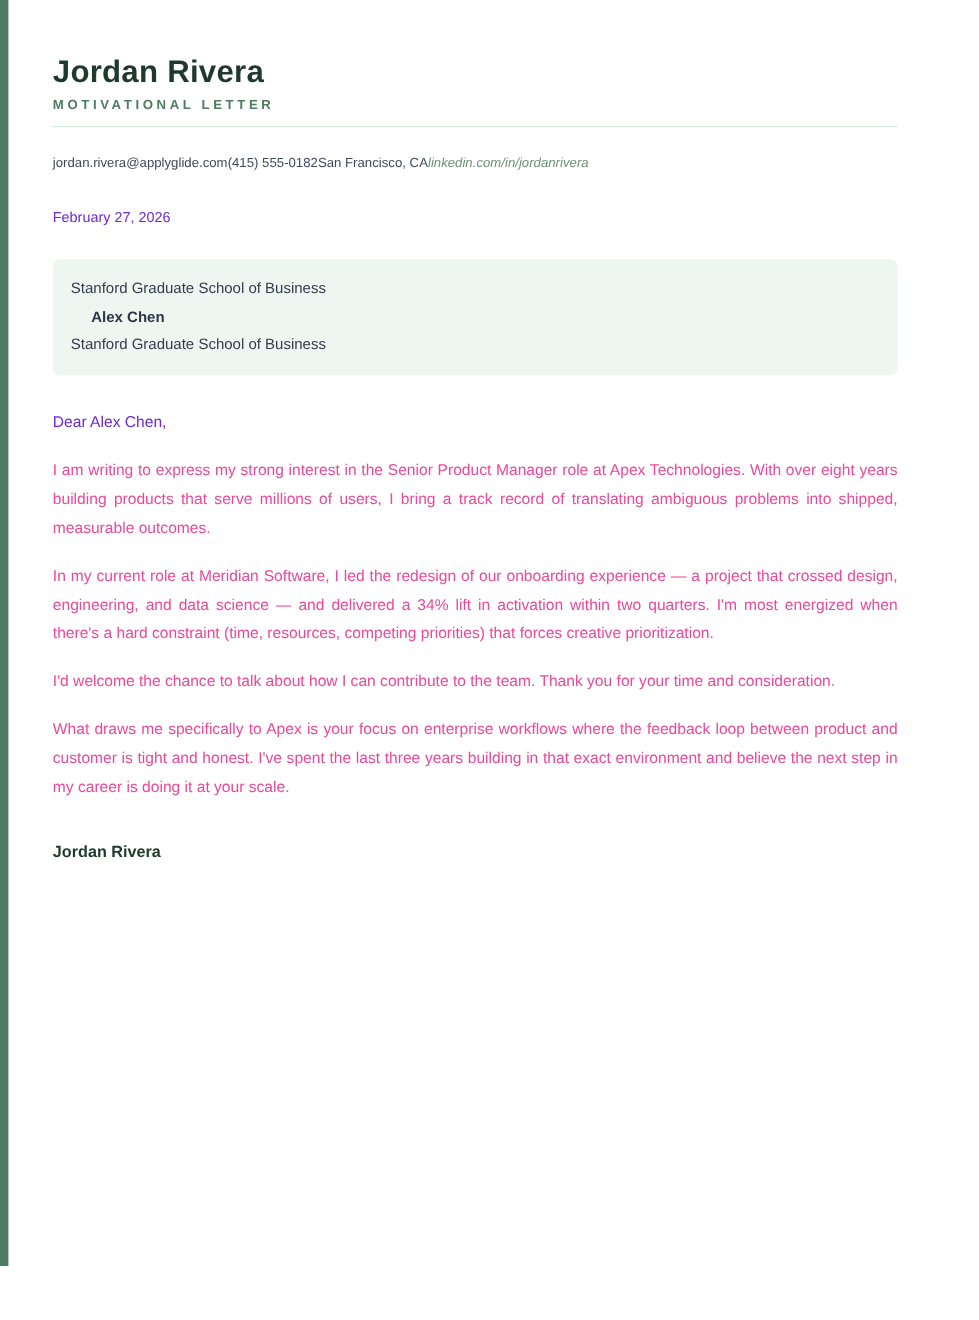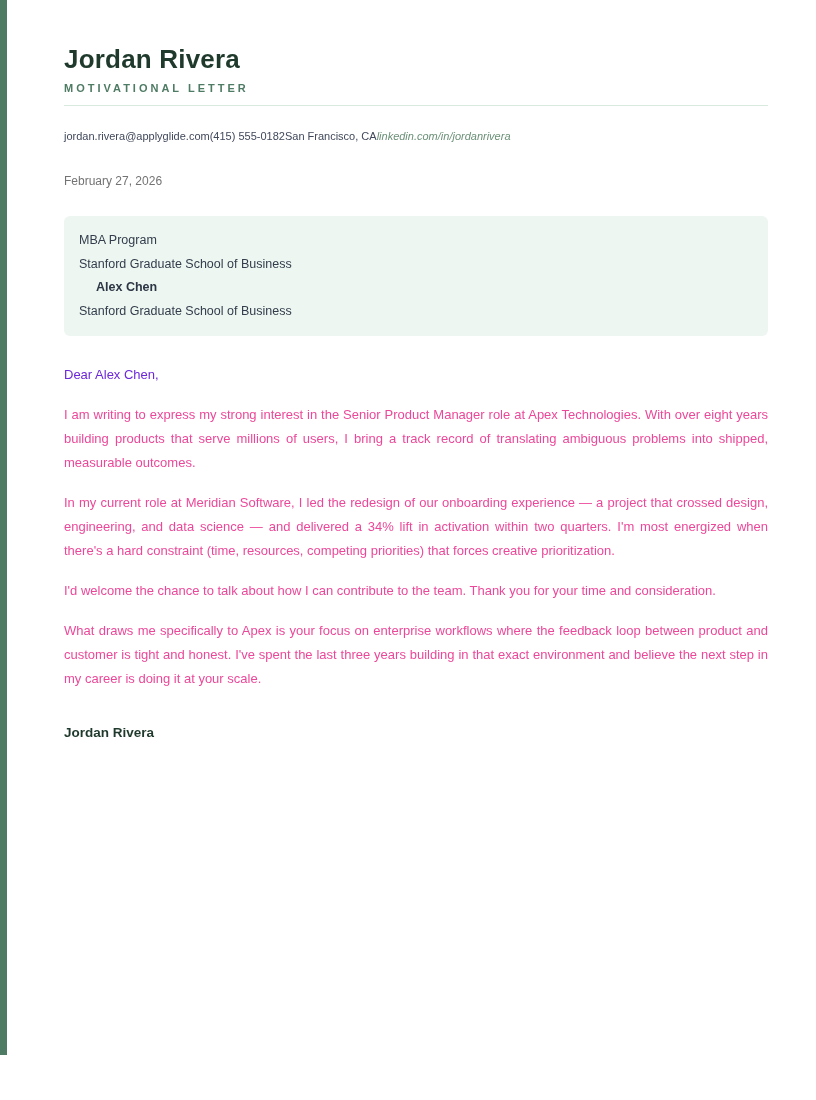--- a/index.html
+++ b/index.html
@@ -20,21 +20,21 @@
   .accent-stripe {
     position: absolute;
     left: 0;
     top: 0;
     width: 7px;
     height: 1055px;
     background: #4e7b63;
   }
   .content {
     position: absolute;
-    left: 64px;
+    left: 44px;
     top: 0;
     width: 704px;
   }
   .doc-title {
     margin-top: 44px;
     font-size: 26px;
     line-height: 30px;
     font-weight: bold;
     color: #1f3a2c;
     letter-spacing: 0.2px;
@@ -64,21 +64,21 @@
   .contact-link {
     color: #6b9077;
     text-decoration: none;
     cursor: pointer;
     font-style: italic;
   }
   .date-line {
     margin-top: 31px;
     font-size: 12px;
     line-height: 14px;
-    color: #737373;
+    color: #6d28d9;
   }
   .recipient-box {
     margin-top: 28px;
     background: #edf6f0;
     border-radius: 6px;
     padding: 13px 15px;
     font-size: 12.5px;
     line-height: 23.5px;
     color: #333d4c;
   }
@@ -125,21 +125,20 @@
     <div class="contact-row">
       <span>jordan.rivera@applyglide.com</span>
       <span>(415) 555-0182</span>
       <span>San Francisco, CA</span>
       <a class="contact-link">linkedin.com/in/jordanrivera</a>
     </div>
 
     <div class="date-line">February 27, 2026</div>
 
     <div class="recipient-box">
-      <div>MBA Program</div>
       <div>Stanford Graduate School of Business</div>
       <div class="bold-line">Alex Chen</div>
       <div>Stanford Graduate School of Business</div>
     </div>
 
     <div class="salutation">Dear Alex Chen,</div>
 
     <p class="body-paragraph">I am writing to express my strong interest in the Senior Product Manager role at Apex Technologies. With over eight years building products that serve millions of users, I bring a track record of translating ambiguous problems into shipped, measurable outcomes.</p>
     <p class="body-paragraph">In my current role at Meridian Software, I led the redesign of our onboarding experience — a project that crossed design, engineering, and data science — and delivered a 34% lift in activation within two quarters. I'm most energized when there's a hard constraint (time, resources, competing priorities) that forces creative prioritization.</p>
     <p class="body-paragraph">I'd welcome the chance to talk about how I can contribute to the team. Thank you for your time and consideration.</p>

